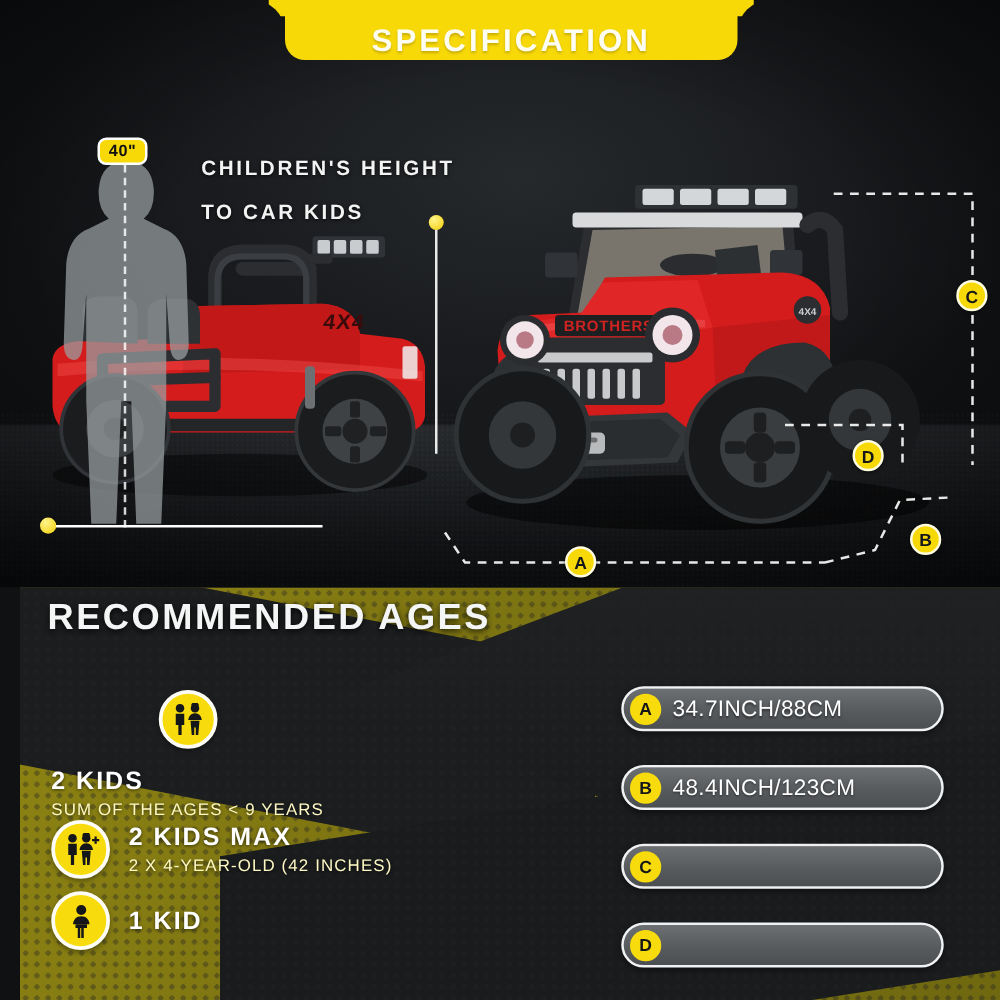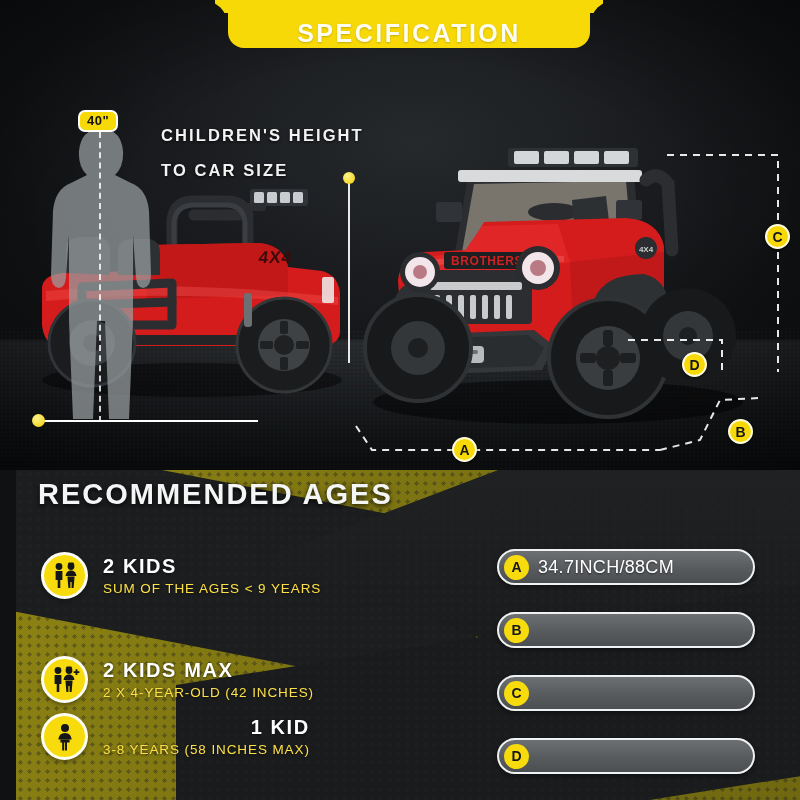--- a/index.html
+++ b/index.html
@@ -152,35 +152,35 @@
   }
 
   .ages-title{
     position:absolute; left:22px; top:8px; z-index:8;
     color:#f4f5f5; font-size:29px; font-weight:bold; letter-spacing:2px;
     text-shadow:0 2px 5px rgba(0,0,0,.85);
   }
 
   
   .age-row{ position:absolute; display:flex; align-items:center; gap:15px; z-index:9; left:25px; }
-  .age-r1{ top:82px; }
+  .age-r1{ top:82px;flex-direction:column; }
   .age-r2{ top:162px;margin-top:24px; }
   .age-r3{ top:243px;text-align:right; }
   .age-icon{
     width:47px; height:47px; border-radius:50%;
     background:#f7db0d; border:3px solid #fdfdf6;
     display:flex; align-items:center; justify-content:center; flex:0 0 auto;
     box-shadow:0 2px 4px rgba(0,0,0,.35);
   }
   .age-text .age-main{
     color:#ffffff; font-size:20px; font-weight:bold; letter-spacing:1.6px; line-height:22px;
     text-shadow:0 1px 3px rgba(0,0,0,.6);
   }
   .age-text .age-sub{
-    color:#fde047; font-size:13.5px; letter-spacing:.9px; margin-top:4px;
+    color:#fef9c3; font-size:13.5px; letter-spacing:.9px; margin-top:4px;
     text-shadow:0 1px 3px rgba(0,0,0,.6);
   }
 
   
   .pill{
     position:absolute; left:497px; width:258px; height:36px; z-index:9;
     background:linear-gradient(180deg,#6d7073 0%,#585b5e 55%,#4c4f52 100%);
     border:2px solid #f0f1f2; border-radius:19px;
     display:flex; align-items:center; padding-left:5px; gap:9px;
     box-shadow:0 2px 5px rgba(0,0,0,.45);
@@ -396,21 +396,21 @@
     <div class="topdot-line"></div>
     <div class="topdot"></div>
 
     <div class="height-dashline"></div>
     <div class="ground-line"></div>
     <div class="ground-dot"></div>
     <div class="height-badge">40"</div>
 
     <div class="headline">
       <div>CHILDREN'S HEIGHT</div>
-      <div>TO CAR SIZE</div>
+      <div>TO CAR KIDS</div>
     </div>
 
     <div class="marker mk-a">A</div>
     <div class="marker mk-b">B</div>
     <div class="marker mk-c">C</div>
     <div class="marker mk-d">D</div>
 
     <div class="vignette"></div>
   </div>
 
@@ -473,32 +473,32 @@
         <svg width="30" height="30" viewBox="0 0 30 30">
           <g fill="#15161a">
             <circle cx="15" cy="6" r="4"></circle>
             <path d="M15 11 c4.2 0 6.2 2.8 6.6 6.4 l-13.2 0 c.4-3.6 2.4-6.4 6.6-6.4 z"></path>
             <path d="M10.4 17.4 h9.2 v3 h-2.6 v8 h-2 v-8 h-0.8 v8 h-2 v-8 h-1.8 z"></path>
           </g>
         </svg>
       </div>
       <div class="age-text">
         <div class="age-main">1 KID</div>
-        <div class="age-sub">3-8 YEARS (58 INCHES MAX)</div>
       </div>
     </div>
   </div>
 
   <div class="pills-wrap">
     <div class="pill pill-1">
       <span class="pill-letter">A</span>
       <span class="pill-value">34.7INCH/88CM</span>
     </div>
     <div class="pill pill-2">
       <span class="pill-letter">B</span>
+      <span class="pill-value">48.4INCH/123CM</span>
     </div>
     <div class="pill pill-3">
       <span class="pill-letter">C</span>
     </div>
     <div class="pill pill-4">
       <span class="pill-letter">D</span>
     </div>
   </div>
 
 </div>

